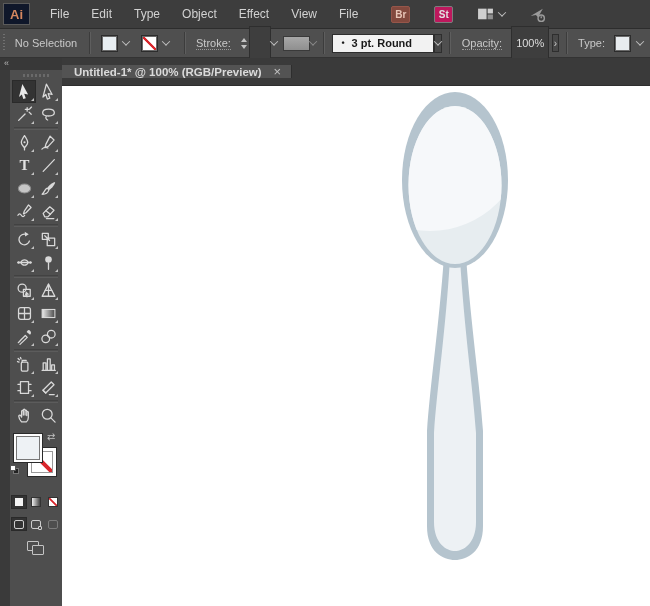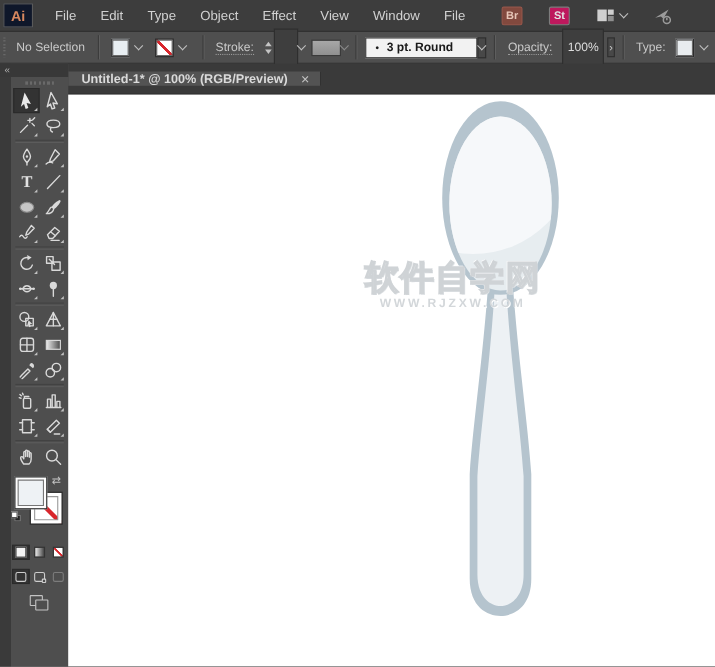--- a/index.html
+++ b/index.html
@@ -130,21 +130,20 @@
 
 <div class="menubar">
   <div class="ai-logo">Ai</div>
   <div id="menu-items" style="display:flex;height:100%;">
       <div class="menu-item">File</div>
       <div class="menu-item">Edit</div>
       <div class="menu-item">Type</div>
       <div class="menu-item">Object</div>
       <div class="menu-item">Effect</div>
       <div class="menu-item">View</div>
-      <div class="menu-item">Window</div>
       <div class="menu-item">File</div>
     </div>
   <div class="appbar-right">
     <div class="badge badge-br">Br</div>
     <div class="badge badge-st">St</div>
     <div class="ws-wrap">
       <svg class="ticon" viewBox="0 0 16 16">
         <rect x="1" y="2.5" width="8" height="10" fill="#cfcfcf"></rect>
         <rect x="10" y="2.5" width="5" height="4.5" fill="#cfcfcf"></rect>
         <rect x="10" y="8" width="5" height="4.5" fill="#8f8f8f"></rect>
@@ -465,19 +464,15 @@
         <path d="M382,170 C377,240 368,300 365,345 L365,440 C365,466 381,474 393,474
                  C405,474 421,466 421,440 L421,345 C418,300 409,240 404,170 Z" fill="#b5c4ce"></path>
         <path d="M388,172 C384,242 375,302 372,347 L372,436 C372,458 385,465 393,465
                  C401,465 414,458 414,436 L414,347 C411,302 402,242 398,172 Z" fill="#edf1f4"></path>
 
         <ellipse cx="393" cy="94" rx="53" ry="88" fill="#b5c4ce"></ellipse>
         <ellipse cx="393" cy="99" rx="46.5" ry="79" fill="#e7edf0"></ellipse>
         <circle cx="368" cy="50" r="95" clip-path="url(#bowlClip)" fill="#f6f8fa"></circle>
       </svg>
 
-      <div class="watermark">
-        <div class="wm-title">软件自学网</div>
-        <div class="wm-url">WWW.RJZXW.COM</div>
-      </div>
     </div>
   </div>
 </div>
 
 </body></html>

